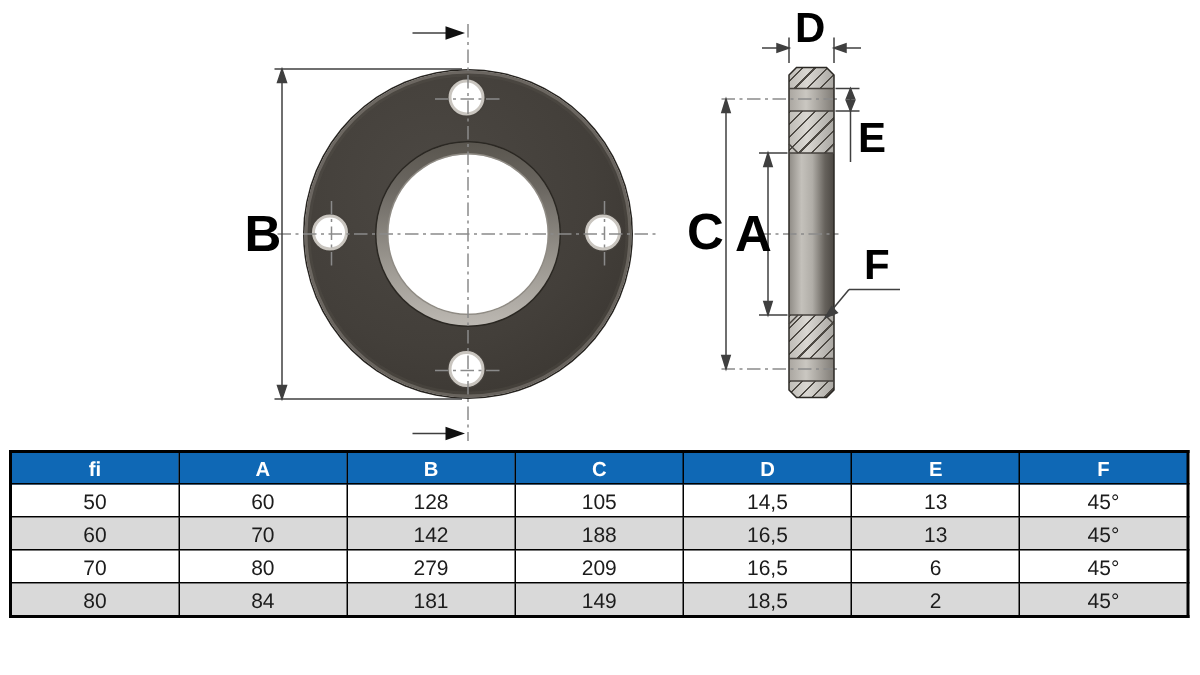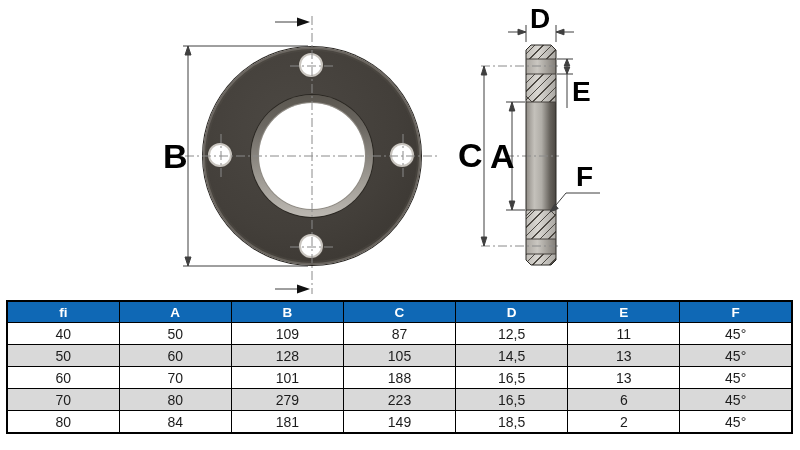--- a/index.html
+++ b/index.html
@@ -151,51 +151,42 @@
         <th>A</th>
         <th>B</th>
         <th>C</th>
         <th>D</th>
         <th>E</th>
         <th>F</th>
       </tr>
     </thead>
     <tbody>
       <tr>
-        <td>40</td>
-        <td>50</td>
-        <td>109</td>
-        <td>87</td>
-        <td>12,5</td>
-        <td>11</td>
-        <td>45°</td>
-      </tr>
-      <tr>
         <td>50</td>
         <td>60</td>
         <td>128</td>
         <td>105</td>
         <td>14,5</td>
         <td>13</td>
         <td>45°</td>
       </tr>
       <tr>
         <td>60</td>
         <td>70</td>
-        <td>101</td>
+        <td>142</td>
         <td>188</td>
         <td>16,5</td>
         <td>13</td>
         <td>45°</td>
       </tr>
       <tr>
         <td>70</td>
         <td>80</td>
         <td>279</td>
-        <td>223</td>
+        <td>209</td>
         <td>16,5</td>
         <td>6</td>
         <td>45°</td>
       </tr>
       <tr>
         <td>80</td>
         <td>84</td>
         <td>181</td>
         <td>149</td>
         <td>18,5</td>

